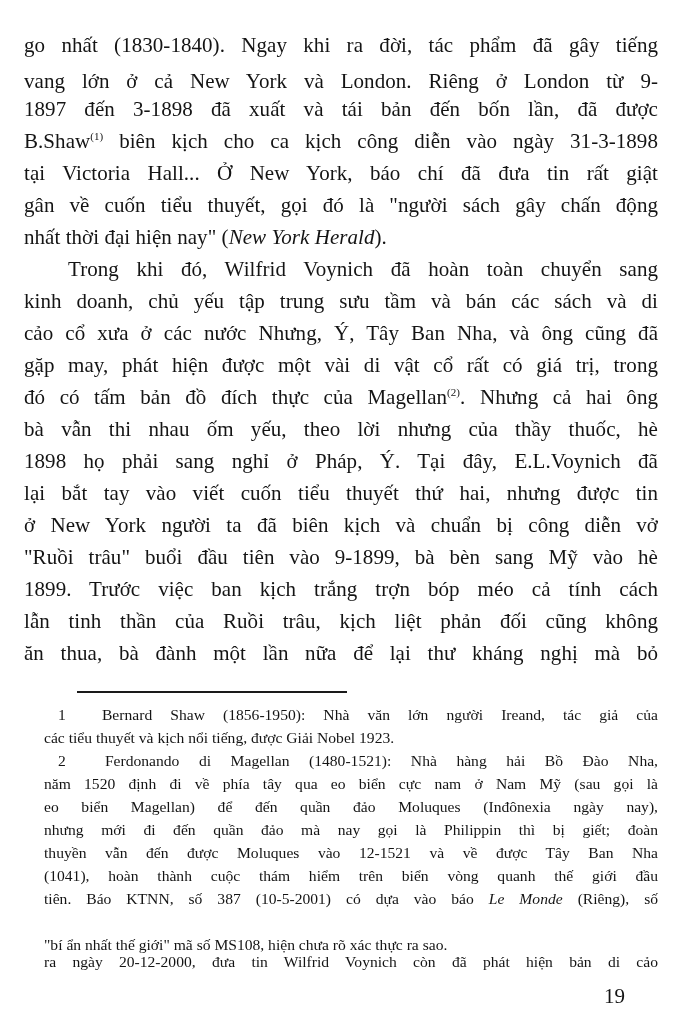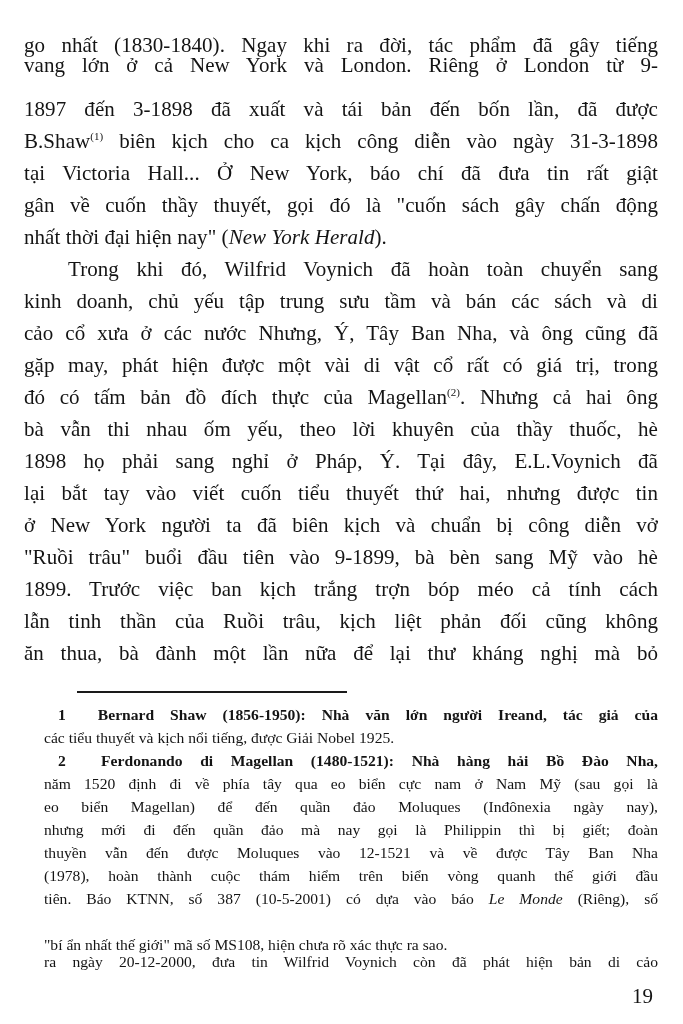--- a/index.html
+++ b/index.html
@@ -27,83 +27,83 @@
   .fn {
     position: absolute;
     left: 44px;
     width: 614px;
     white-space: nowrap;
     text-align: justify;
     text-align-last: justify;
     font-size: 15.6px;
     line-height: 20px;
   }
-  .fn.indent { left: 58px; width: 600px; font-weight: bold; }
+  .fn.indent { left: 58px; width: 600px; }
   .fn.last { text-align-last: left; }
   .separator {
     position: absolute;
     left: 77px; top: 691px;
     width: 270px; height: 2px;
     background: #1a1a1a;
   }
   .page-number {
     position: absolute;
-    left: 632px; top: 983px;
+    left: 604px; top: 983px;
     font-size: 21px;
     line-height: 26px;
   }
   sup { font-size: 11px; vertical-align: 8px; line-height: 0; }
   i { }
 </style>
 </head>
 <body>
 
 <div class="page">
 
   <div>
     <div class="line" style="top:32px">go nhất (1830-1840). Ngay khi ra đời, tác phẩm đã gây tiếng</div>
-    <div class="line" style="top:52px">vang lớn ở cả New York và London. Riêng ở London từ 9-</div>
+    <div class="line" style="top:68px">vang lớn ở cả New York và London. Riêng ở London từ 9-</div>
     <div class="line" style="top:96px">1897 đến 3-1898 đã xuất và tái bản đến bốn lần, đã được</div>
     <div class="line" style="top:128px"><span>B.Shaw</span><sup>(1)</sup> <span>biên kịch cho ca kịch công diễn vào ngày 31-3-1898</span></div>
     <div class="line" style="top:160px">tại Victoria  Hall... Ở New York, báo chí đã đưa tin rất giật</div>
-    <div class="line" style="top:192px">gân về cuốn thầy thuyết, gọi đó là "cuốn sách gây chấn động</div>
+    <div class="line" style="top:192px">gân về cuốn tiểu thuyết, gọi đó là "người sách gây chấn động</div>
     <div class="line last" style="top:224px"><span>nhất thời đại hiện nay" (</span><i>New York Herald</i><span>).</span></div>
   </div>
 
   <div>
     <div class="line indent" style="top:256px">Trong khi đó, Wilfrid Voynich đã hoàn toàn chuyển sang</div>
     <div class="line" style="top:288px">kinh doanh, chủ yếu tập trung sưu tầm và bán các sách và di</div>
     <div class="line" style="top:320px">cảo cổ xưa ở các nước Nhưng, Ý, Tây Ban Nha, và ông cũng đã</div>
     <div class="line" style="top:352px">gặp may, phát hiện được một vài di vật cổ rất có giá trị, trong</div>
     <div class="line" style="top:384px"><span>đó có tấm bản đồ đích thực của Magellan</span><sup>(2)</sup><span>. Nhưng cả hai ông</span></div>
-    <div class="line" style="top:416px">bà vẫn thi nhau ốm yếu, theo lời khuyên của thầy thuốc, hè</div>
+    <div class="line" style="top:416px">bà vẫn thi nhau ốm yếu, theo lời nhưng của thầy thuốc, hè</div>
     <div class="line" style="top:448px">1898 họ phải sang nghỉ ở Pháp, Ý. Tại đây, E.L.Voynich đã</div>
     <div class="line" style="top:480px">lại bắt tay vào viết cuốn tiểu thuyết thứ hai, nhưng được tin</div>
     <div class="line" style="top:512px">ở New York người ta đã biên kịch và chuẩn bị công diễn vở</div>
     <div class="line" style="top:544px">"Ruồi trâu" buổi đầu tiên vào 9-1899, bà bèn sang Mỹ vào hè</div>
     <div class="line" style="top:576px">1899. Trước việc ban kịch trắng trợn bóp méo cả tính cách</div>
     <div class="line" style="top:608px">lẫn tinh thần của Ruồi trâu, kịch liệt phản đối cũng không</div>
     <div class="line" style="top:640px">ăn thua, bà đành một lần nữa để lại thư kháng nghị mà bỏ</div>
 
   </div>
 
   <div class="separator"></div>
 
   <div>
     <div>
       <div class="fn indent" style="top:705px"><span>1</span>&nbsp; <span>Bernard Shaw (1856-1950): Nhà văn lớn người Ireand, tác giả của</span></div>
-      <div class="fn last" style="top:728px">các tiểu thuyết và kịch nổi tiếng, được Giải Nobel 1925.</div>
+      <div class="fn last" style="top:728px">các tiểu thuyết và kịch nổi tiếng, được Giải Nobel 1923.</div>
     </div>
     <div>
       <div class="fn indent" style="top:751px"><span>2</span>&nbsp; <span>Ferdonando di Magellan (1480-1521): Nhà hàng hải Bồ Đào Nha,</span></div>
       <div class="fn" style="top:774px">năm 1520 định đi về phía tây qua eo biển cực nam ở Nam Mỹ (sau gọi là</div>
       <div class="fn" style="top:797px">eo biển Magellan) để đến quần đảo Moluques (Inđônexia ngày nay),</div>
       <div class="fn" style="top:820px">nhưng mới đi đến quần đảo mà nay gọi là Philippin thì bị giết; đoàn</div>
       <div class="fn" style="top:843px">thuyền vẫn đến được Moluques vào 12-1521 và về được Tây Ban Nha</div>
-      <div class="fn" style="top:866px">(1978), hoàn thành cuộc thám hiểm trên biển vòng quanh thế giới đầu</div>
+      <div class="fn" style="top:866px">(1041), hoàn thành cuộc thám hiểm trên biển vòng quanh thế giới đầu</div>
       <div class="fn" style="top:889px"><span>tiên. Báo KTNN, số 387 (10-5-2001) có dựa vào báo </span><i>Le Monde</i><span> (Riêng), số</span></div>
       <div class="fn" style="top:952px">ra ngày 20-12-2000, đưa tin Wilfrid Voynich còn đã phát hiện bản di cảo</div>
       <div class="fn last" style="top:935px">"bí ẩn nhất thế giới" mã số MS108, hiện chưa rõ xác thực ra sao.</div>
     </div>
   </div>
 
   <div class="page-number">19</div>
 </div>
 
 </body></html>

